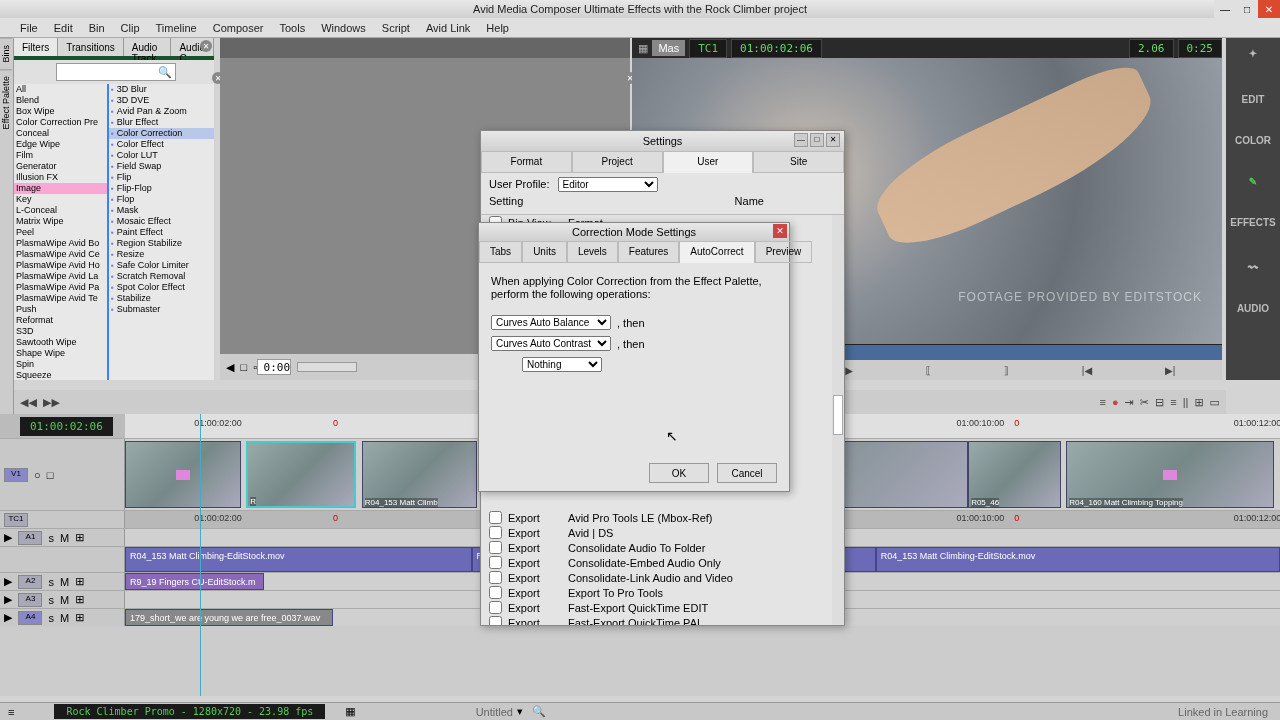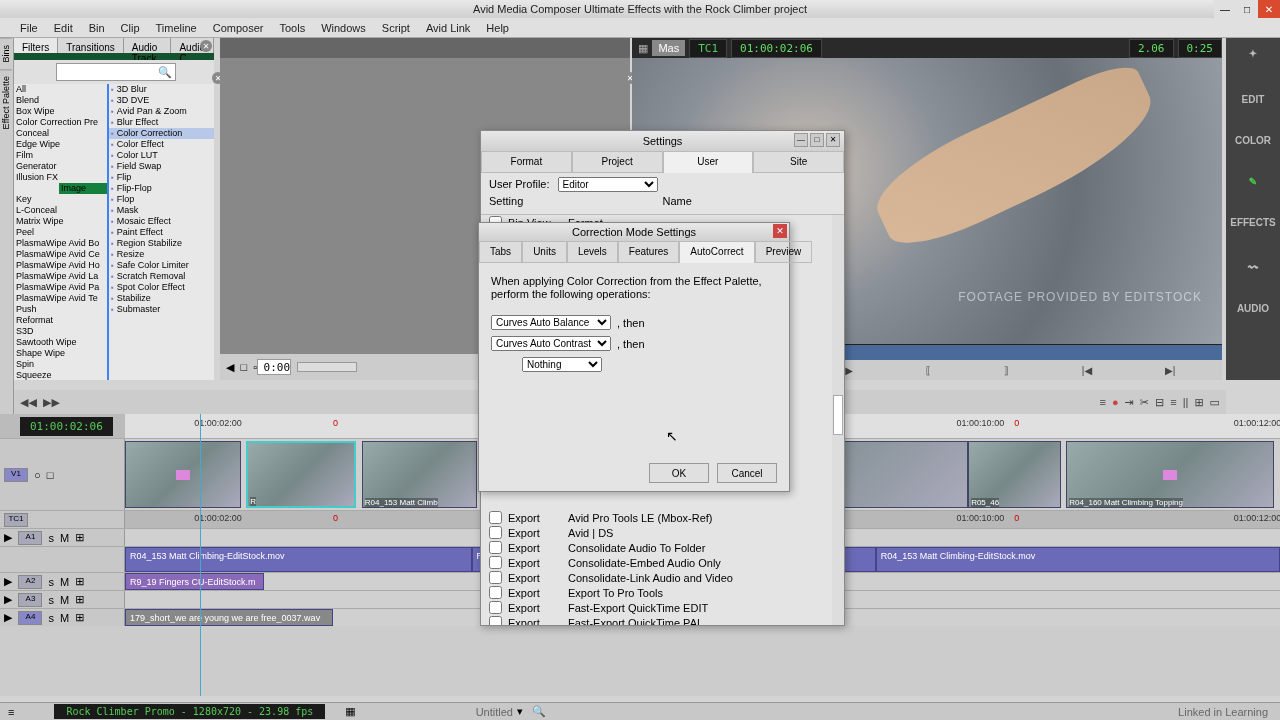--- a/index.html
+++ b/index.html
@@ -14,31 +14,31 @@
 .menubar { background: #e0e0e0; height: 20px; display: flex; align-items: center; padding-left: 12px; border-bottom: 1px solid #aaa; }
 .menubar span { padding: 2px 8px; font-size: 11px; color: #222; cursor: default; }
 
 .main-area { position: absolute; top: 38px; left: 0; right: 0; bottom: 0; }
 
 
 .vtabs-left { position: absolute; left: 0; top: 0; width: 14px; height: 380px; background: #ccc; border-right: 1px solid #999; }
 .vtabs-left div { writing-mode: vertical-rl; transform: rotate(180deg); font-size: 9px; padding: 6px 1px; border-bottom: 1px solid #999; text-align: center; }
 
 
-.palette-tabs { position: absolute; left: 14px; top: 0; width: 200px; height: 22px; background: #d8d8d8; display: flex; border-bottom: 7px solid #14532d; }
+.palette-tabs { position: absolute; left: 14px; top: 0; width: 200px; height: 22px; background: #d8d8d8; display: flex; border-bottom: 4px solid #14532d; }
 .palette-tabs div { padding: 4px 8px; font-size: 10px; border-right: 1px solid #999; }
 .palette-tabs .active { background: #e8e8e8; }
 
 .search-bar { position: absolute; left: 14px; top: 22px; width: 200px; height: 24px; background: #e0e0e0; display: flex; align-items: center; justify-content: center; }
 .search-bar input { width: 120px; height: 18px; border: 1px solid #999; background: #fff; text-align: center; }
 
 .effect-list-left { position: absolute; left: 14px; top: 46px; width: 95px; height: 296px; background: #e8e8e8; overflow: hidden; border-right: 2px solid #3b82f6; }
 .effect-list-right { position: absolute; left: 109px; top: 46px; width: 105px; height: 296px; background: #e8e8e8; overflow: hidden; }
 .effect-list-left div, .effect-list-right div { padding: 0 2px; font-size: 9px; line-height: 11px; white-space: nowrap; overflow: hidden; }
-.effect-list-left .sel { background: #15803d; margin-left: 45px; }
+.effect-list-left .sel { background: #f9a8d4; }
 .effect-list-right .sel { background: #b8c8e8; }
 .effect-list-right div::before { content: "▪"; color: #7878d0; margin-right: 3px; font-size: 8px; }
 
 .close-btn { width: 12px; height: 12px; border-radius: 50%; background: #888; color: #fff; font-size: 8px; display: flex; align-items: center; justify-content: center; position: absolute; }
 
 
 .source-monitor { position: absolute; left: 220px; top: 0; width: 410px; height: 342px; background: #888; }
 .source-top { height: 20px; background: #666; position: relative; }
 .source-body { position: absolute; top: 20px; left: 0; right: 0; bottom: 26px; background: #888; }
 .source-bottom { position: absolute; bottom: 0; left: 0; right: 0; height: 26px; background: #ccc; display: flex; align-items: center; }
@@ -97,21 +97,21 @@
 .dlg-title { height: 20px; background: linear-gradient(#e8e8e8,#d0d0d0); text-align: center; line-height: 20px; font-size: 11px; position: relative; }
 .dlg-min, .dlg-max, .dlg-x { position: absolute; top: 2px; width: 14px; height: 14px; background: #ccc; border: 1px solid #999; font-size: 8px; text-align: center; line-height: 12px; }
 .dlg-min { right: 36px; } .dlg-max { right: 20px; } .dlg-x { right: 4px; }
 .settings-tabs { height: 22px; display: flex; background: #ddd; }
 .settings-tabs div { flex: 1; text-align: center; padding: 4px; font-size: 10px; border: 1px solid #bbb; }
 .settings-tabs .active { background: #f0f0f0; border-bottom: none; }
 .settings-profile { height: 22px; display: flex; align-items: center; padding: 0 8px; gap: 8px; font-size: 10px; }
 .settings-profile select { width: 100px; font-size: 10px; }
 .settings-list-head { height: 20px; display: flex; padding: 0 8px; font-size: 10px; border-bottom: 1px solid #bbb; }
 .settings-list-head div:first-child { flex: 1; }
-.settings-list-head div:last-child { flex: 1; }
+.settings-list-head div:last-child { flex: 1; text-align: center; }
 .settings-list { position: absolute; top: 84px; left: 0; right: 12px; bottom: 0; overflow: hidden; }
 .settings-row { height: 15px; display: flex; padding: 0 8px; font-size: 10px; align-items: center; }
 .settings-row input[type=checkbox] { margin-right: 6px; }
 .settings-row .n { flex: 0 0 60px; }
 .settings-row .v { flex: 1; }
 .settings-scrollbar { position: absolute; right: 0; top: 84px; bottom: 0; width: 12px; background: #ddd; }
 .settings-scrollbar .thumb { position: absolute; left: 1px; right: 1px; top: 180px; height: 40px; background: #fff; border: 1px solid #aaa; }
 
 
 .cms-dlg { position: absolute; left: 478px; top: 184px; width: 312px; height: 270px; background: #e4e4e4; border: 1px solid #888; box-shadow: 2px 2px 8px rgba(0,0,0,.3); z-index: 60; }

